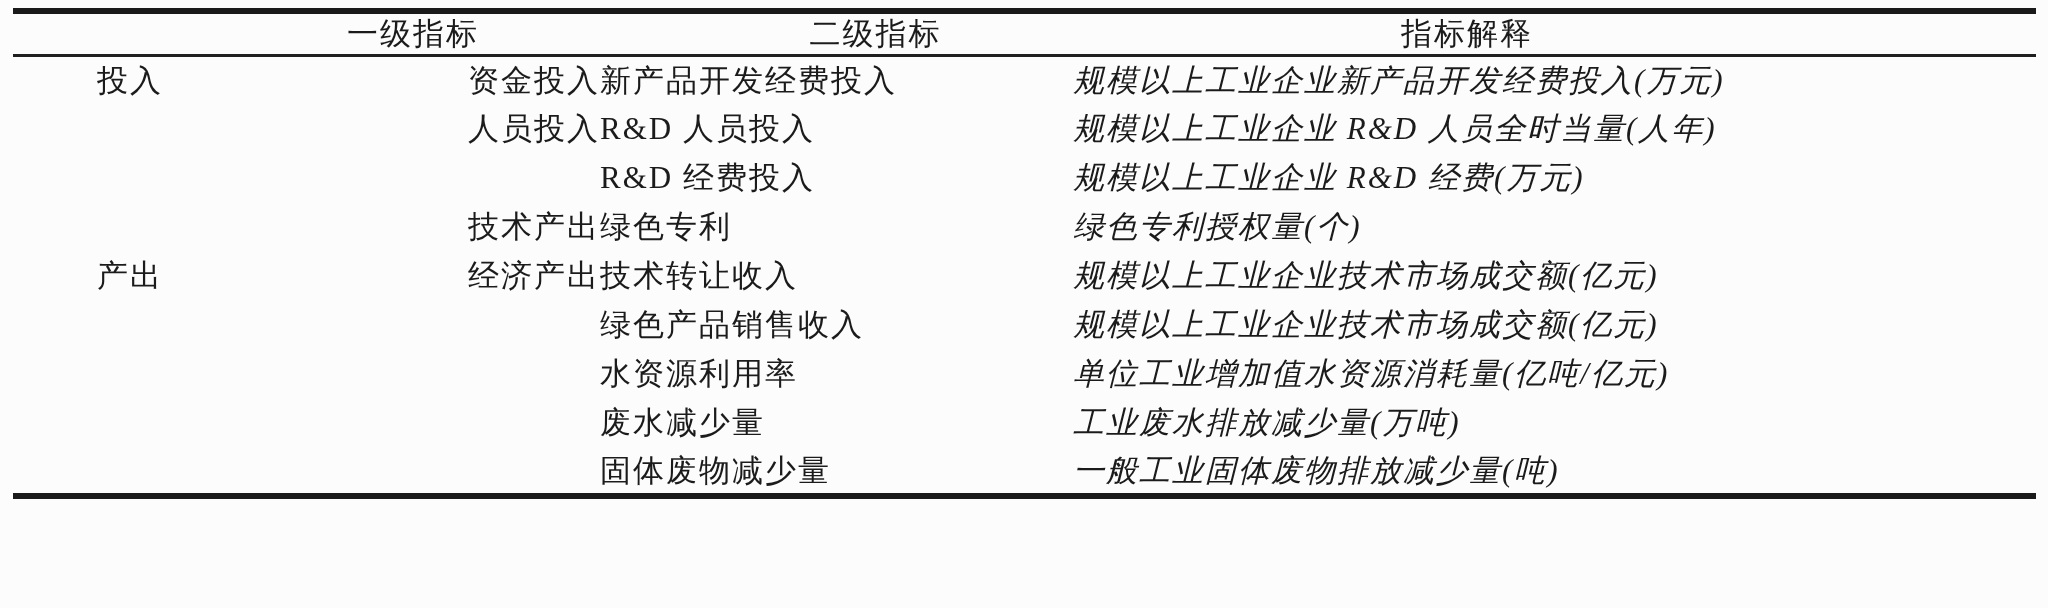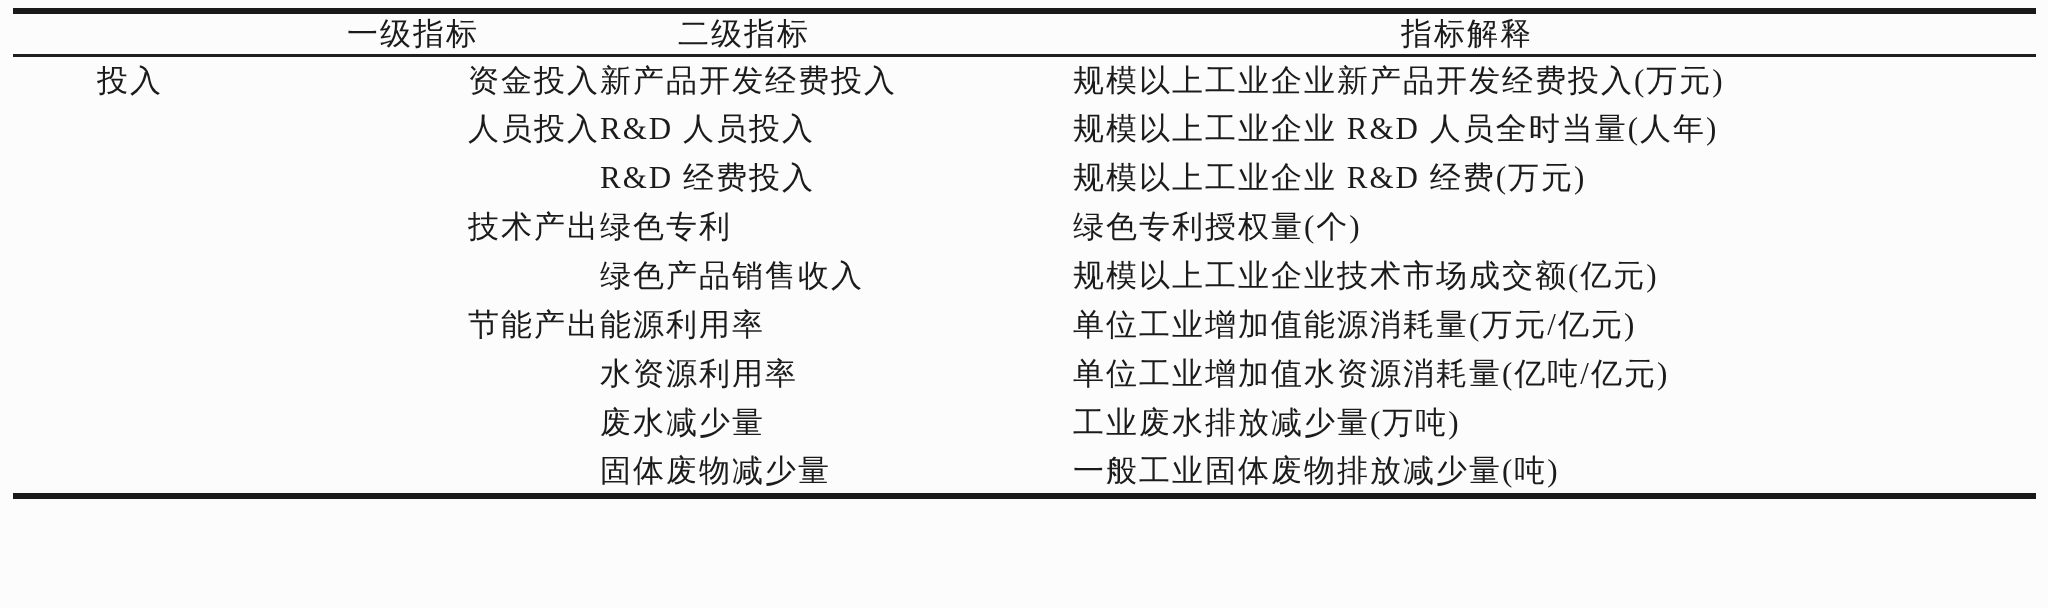--- a/index.html
+++ b/index.html
@@ -42,23 +42,23 @@
     vertical-align: middle;
     white-space: nowrap;
     overflow: visible;
   }
   thead tr { height: 44px; }
   thead th { border-bottom: 3px solid #1f1f1f; }
   tbody tr { height: 49px; }
   td.c1 { padding-left: 84px; }
   td.c2 { padding-left: 1px; text-align: right; }
   td.c3 { padding-left: 0; }
-  td.c4 { padding-left: 0; }
+  td.c4 { padding-left: 0; font-style: italic; }
   th.c2h { padding-left: 3px; }
-  th.c3h { padding-left: 78px; }
+  th.c3h { padding-left: 78px; text-align: center; }
   th.c4h { padding-left: 328px; }
 </style>
 </head>
 <body>
 
 <div class="page">
   <table class="indicator-table">
     <colgroup>
       <col class="c1">
         <col class="c2">
@@ -92,30 +92,30 @@
         <td class="c3">R&amp;D 经费投入</td>
         <td class="c4">规模以上工业企业 R&amp;D 经费(万元)</td>
       </tr>
       <tr>
         <td class="c1"></td>
         <td class="c2">技术产出</td>
         <td class="c3">绿色专利</td>
         <td class="c4">绿色专利授权量(个)</td>
       </tr>
       <tr>
+        <td class="c1">产出</td>
+        <td class="c2">经济产出</td>
+        <td class="c3">技术转让收入</td>
+        <td class="c4">规模以上工业企业技术市场成交额(亿元)</td>
+      </tr>
+      <tr>
         <td class="c1"></td>
         <td class="c2"></td>
         <td class="c3">绿色产品销售收入</td>
         <td class="c4">规模以上工业企业技术市场成交额(亿元)</td>
-      </tr>
-      <tr>
-        <td class="c1"></td>
-        <td class="c2">节能产出</td>
-        <td class="c3">能源利用率</td>
-        <td class="c4">单位工业增加值能源消耗量(万元/亿元)</td>
       </tr>
       <tr>
         <td class="c1"></td>
         <td class="c2"></td>
         <td class="c3">水资源利用率</td>
         <td class="c4">单位工业增加值水资源消耗量(亿吨/亿元)</td>
       </tr>
       <tr>
         <td class="c1"></td>
         <td class="c2"></td>

